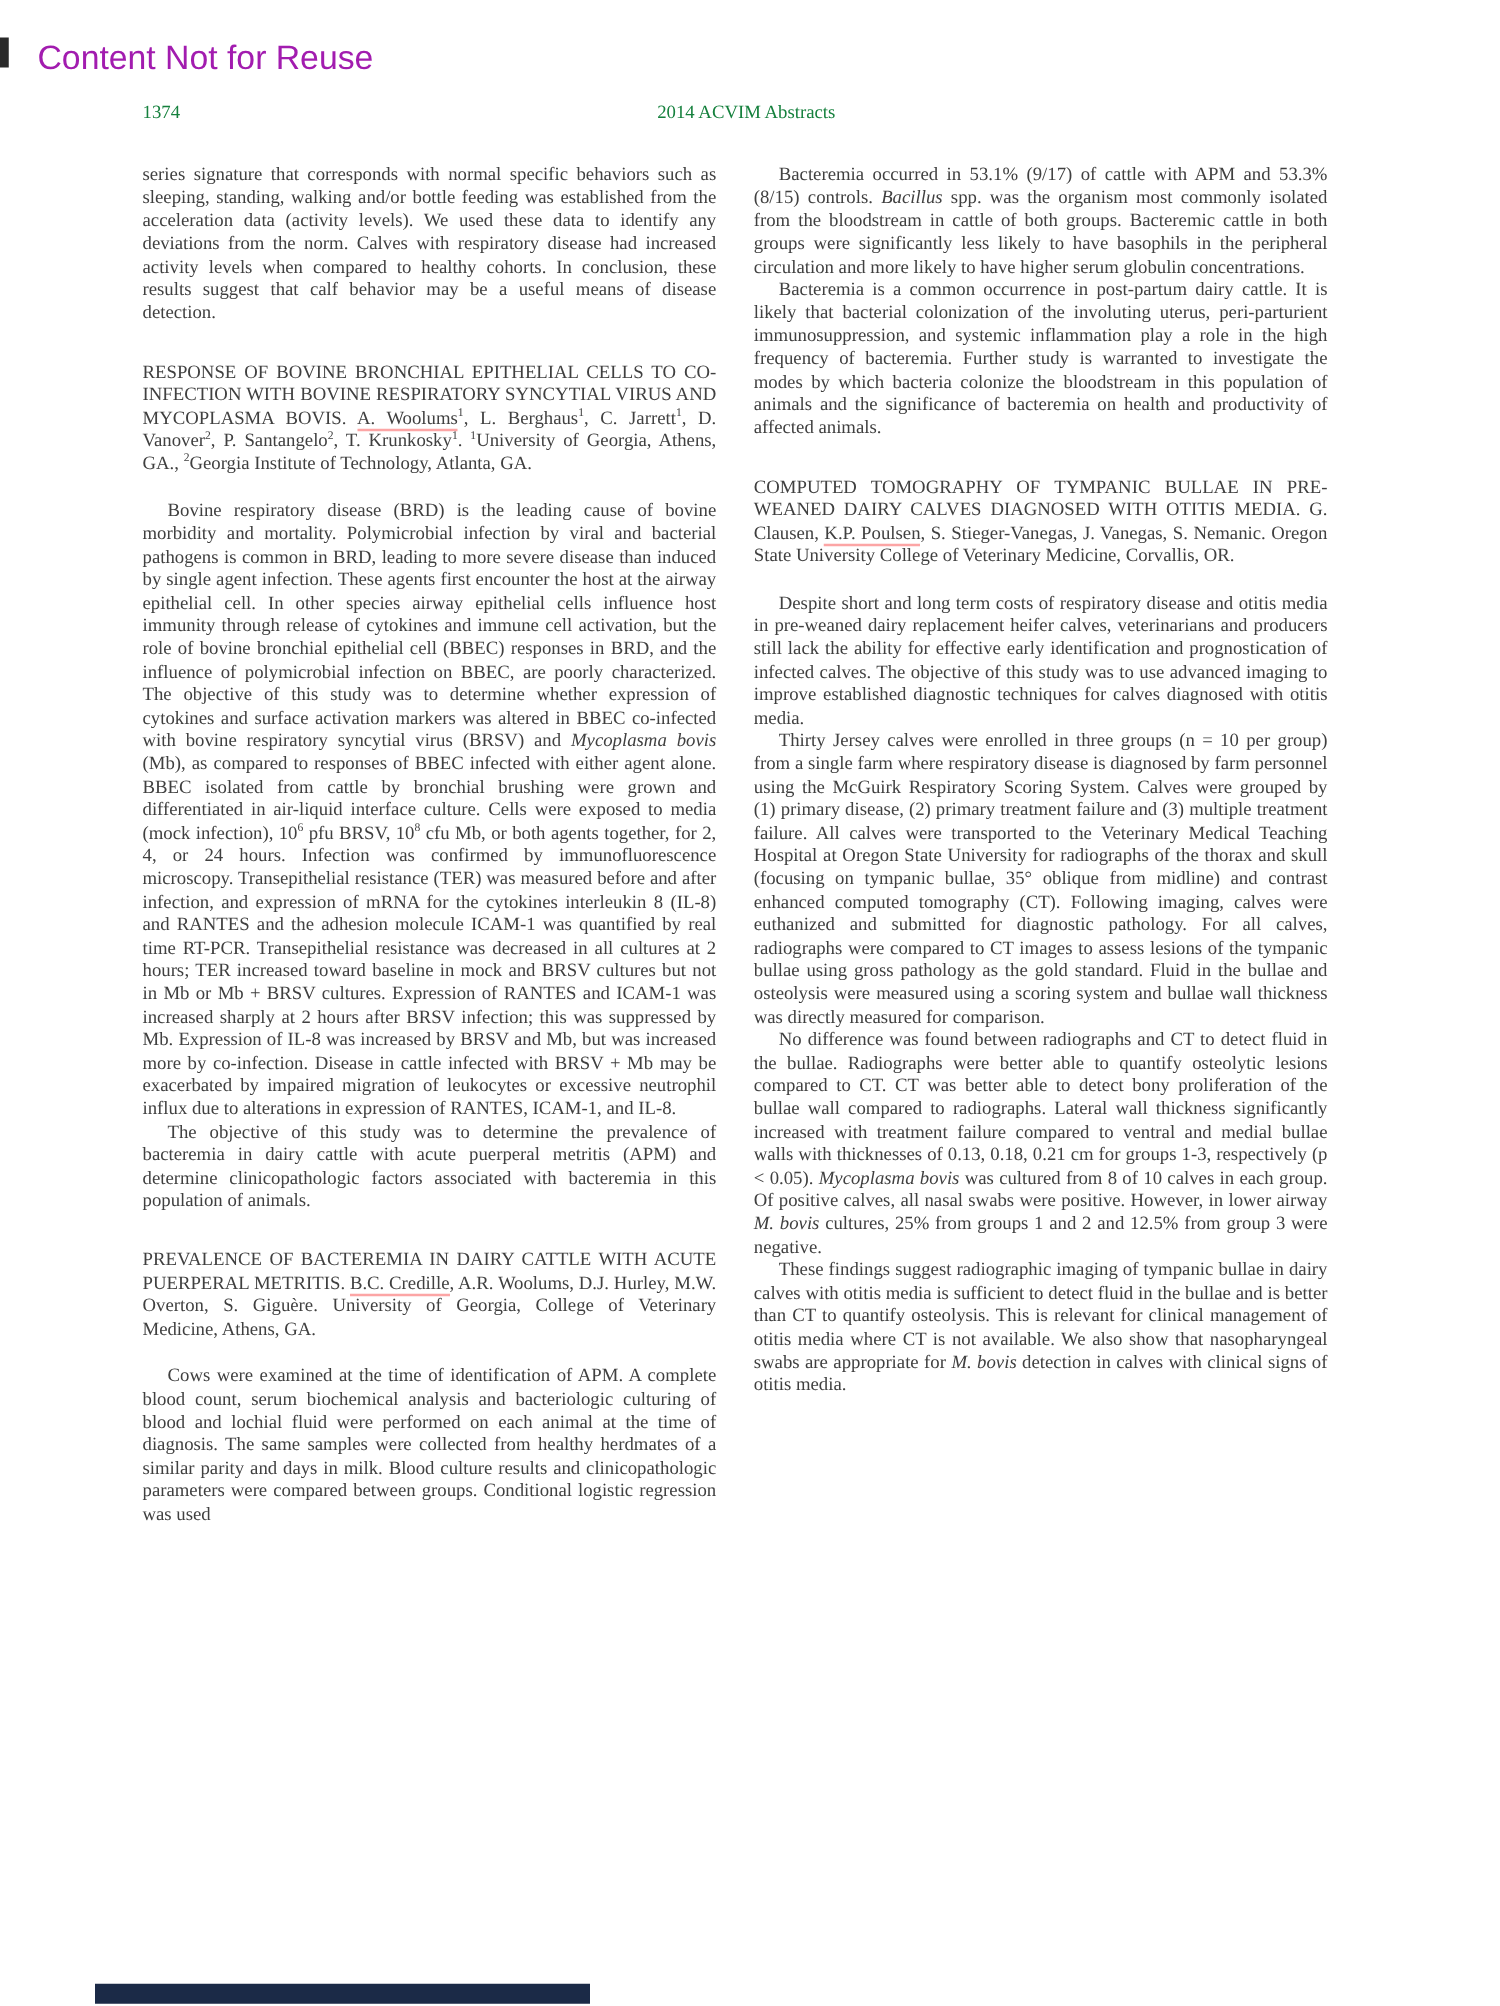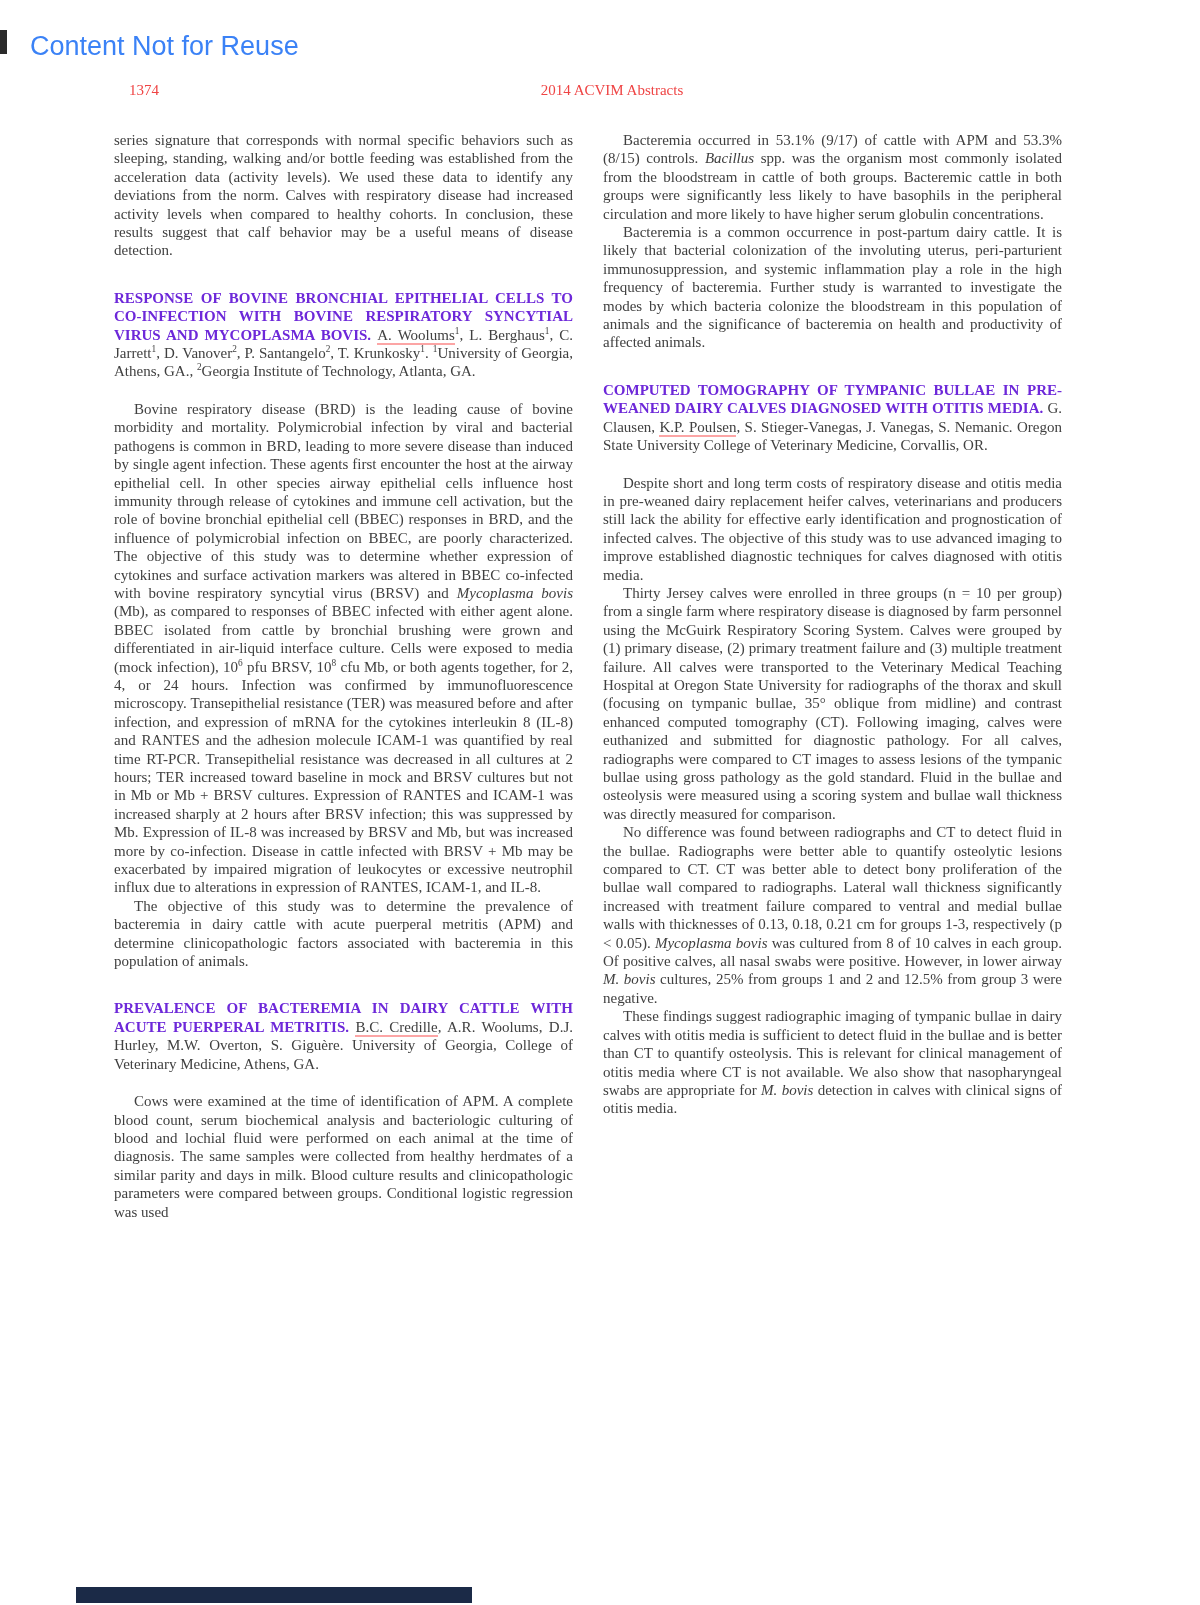--- a/index.html
+++ b/index.html
@@ -16,29 +16,29 @@
     left: 0; top: 30px;
     width: 7px; height: 24px;
     background: #2a2a2a;
   }
   .watermark {
     position: absolute;
     left: 30px; top: 31px;
     font-family: "Liberation Sans", sans-serif;
     font-size: 27px;
     letter-spacing: 0px;
-    color: #3b82f6;
+    color: #a21caf;
     white-space: nowrap;
   }
   .page-header {
     position: absolute;
-    left: 129px; top: 82px;
+    left: 114px; top: 82px;
     width: 966px;
     font-size: 15px;
-    color: #ef4444;
+    color: #15803d;
     text-align: center;
   }
   .page-number {
     position: absolute;
     left: 0; top: 0;
     text-align: left;
   }
   .columns {
     position: absolute;
     left: 114px; top: 131px;
@@ -50,21 +50,21 @@
     width: 459px;
     text-align: justify;
     font-size: 15px;
     line-height: 18.4px;
     color: #404040;
   }
   .block { margin: 0; }
   .block.heading { margin-top: 29px; margin-bottom: 19px; }
   .block.paragraph { text-indent: 20px; }
   .block.continuation { text-indent: 0; }
-  .seg-bold { font-weight: bold; color: #6d28d9; }
+  .seg-bold { font-weight: normal; color: #404040; }
   .seg-italic { font-style: italic; }
   .seg-underline { border-bottom: 2px solid #fca5a5; }
   sup { font-size: 0.62em; line-height: 0; vertical-align: super; }
   .footer-bar {
     position: absolute;
     left: 76px; top: 1587px;
     width: 396px; height: 16px;
     background: #1b2a47;
   }
 </style>

